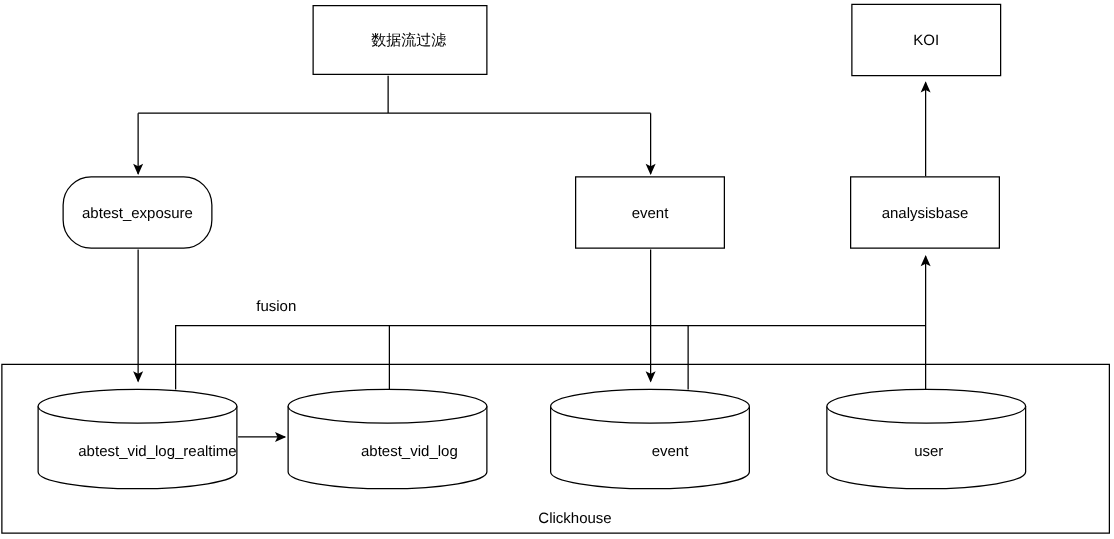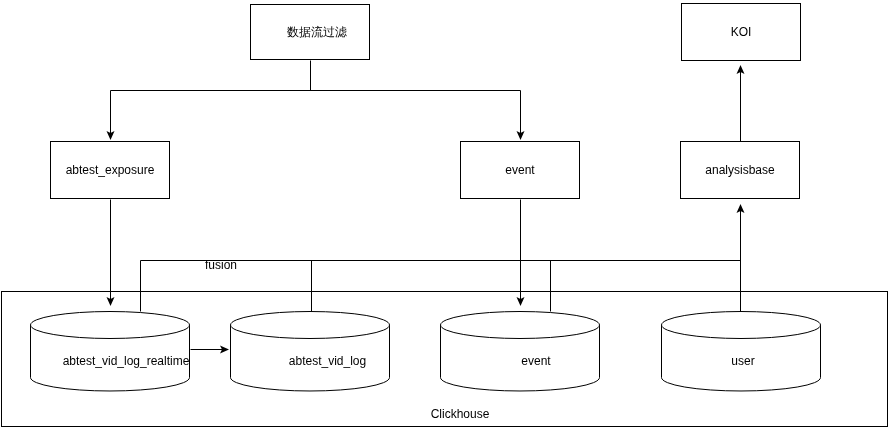--- a/index.html
+++ b/index.html
@@ -84,42 +84,42 @@
       <path d="M520.5,90.5 V139" marker-end="url(#arrow)"></path>
       <path d="M110.5,199.5 V305" marker-end="url(#arrow)"></path>
       <path d="M520.5,199.5 V305" marker-end="url(#arrow)"></path>
       <path d="M190.5,349.5 H228" marker-end="url(#arrow)"></path>
       <path d="M140.5,311.5 V260.5 H740.5 M311.5,311.5 V260.5 M550.5,311.5 V260.5"></path>
       <path d="M740.5,311.5 V205" marker-end="url(#arrow)"></path>
       <path d="M740.5,141.5 V66" marker-end="url(#arrow)"></path>
     </g>
   </svg>
 
-  <div class="node" style="left:250px; top:4px; width:120px; height:56px;padding-left:14px;">
+  <div class="node" style="left:250px; top:4px; width:140px; height:56px;padding-left:14px;">
     <span>数据流过滤</span>
   </div>
 
   <div class="node" style="left:681px; top:3px; width:120px; height:58px;text-align:right;">
     <span>KOI</span>
   </div>
 
-  <div class="node" style="left:50px; top:141px; width:120px; height:58px;">
+  <div class="node" style="left:50px; top:141px; width:120px; height:58px;border-radius:23px;">
     <span>abtest_exposure</span>
   </div>
 
   <div class="node" style="left:460px; top:141px; width:120px; height:58px;">
     <span>event</span>
   </div>
 
   <div class="node" style="left:680px; top:141px; width:120px; height:58px;">
     <span>analysisbase</span>
   </div>
 
   <div class="shape-label" style="left:30px; top:351px; width:160px;">abtest_vid_log_realtime</div>
   <div class="shape-label" style="left:230px; top:351px; width:163px;">abtest_vid_log</div>
   <div class="shape-label" style="left:440px; top:351px; width:160px;">event</div>
   <div class="shape-label" style="left:661px; top:351px; width:132px;">user</div>
 
-  <div class="edge-label" style="left:191px; top:238px; width:60px;margin-top:20px;">fusion</div>
+  <div class="edge-label" style="left:191px; top:238px; width:60px;">fusion</div>
 
   <div class="shape-label" style="left:1px; top:404px; width:886px;">Clickhouse</div>
 
 </div>
 
 </body></html>

